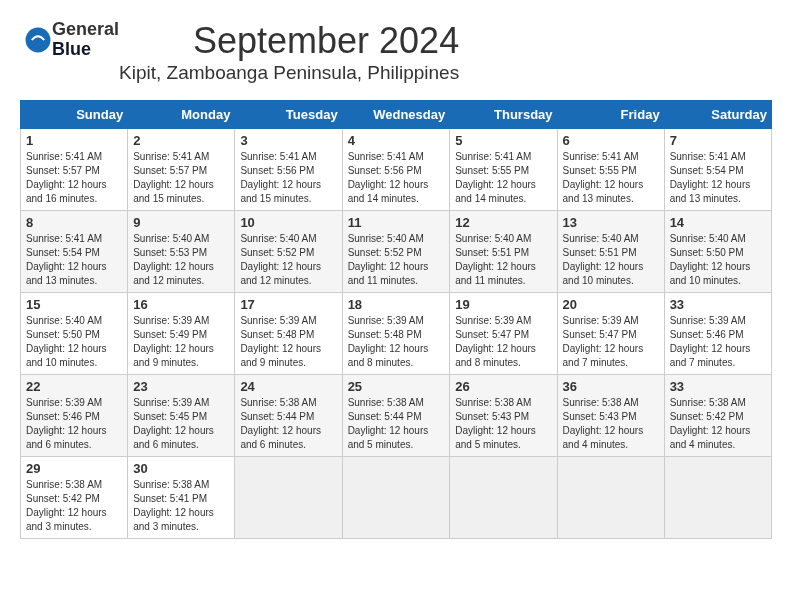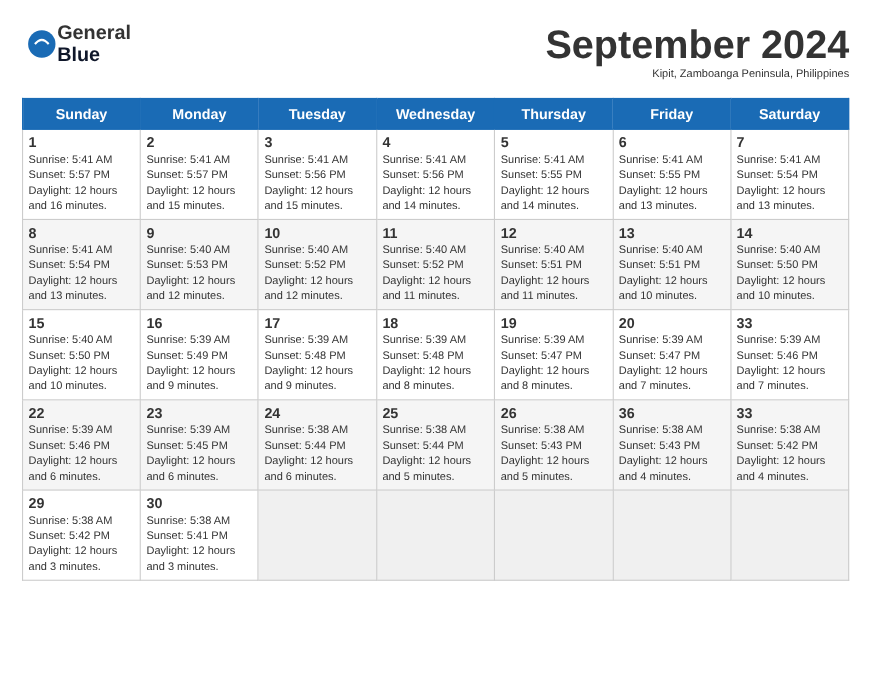--- a/index.html
+++ b/index.html
@@ -5,21 +5,21 @@
     * { box-sizing: border-box; margin: 0; padding: 0; }
     body {
       font-family: Arial, sans-serif;
       background: #fff;
       width: 792px;
       min-height: 612px;
       padding: 20px;
     }
     .header-section {
       display: flex;
-      justify-content: space-between;
+      justify-content: flex-start;
       align-items: flex-start;
       margin-bottom: 16px;
     }
     .logo {
       display: flex;
       align-items: center;
     }
     .logo-text {
       display: flex;
       flex-direction: column;
@@ -38,37 +38,37 @@
     .logo-icon {
       width: 28px;
       height: 28px;
       margin-left: 4px;
     }
     .title-section {
       text-align: right;
     }
     .month-title {
       font-size: 36px;
-      font-weight: bold;
+      font-weight: normal;
       color: #333;
     }
     .location-title {
-      font-size: 10px;
+      font-size: 19px;
       color: #333;
     }
     .calendar-table {
       width: 100%;
       border-collapse: collapse;
       font-size: 11px;
     }
     .calendar-table th {
       background-color: #1a6bb5;
       color: #fff;
       padding: 6px 4px;
-      text-align: center;
+      text-align: right;
       font-size: 13px;
       font-weight: bold;
       border: 1px solid #1a6bb5;
     }
     .calendar-table td {
       border: 1px solid #ccc;
       vertical-align: top;
       padding: 4px 5px;
       width: 108px;
       min-height: 80px;

